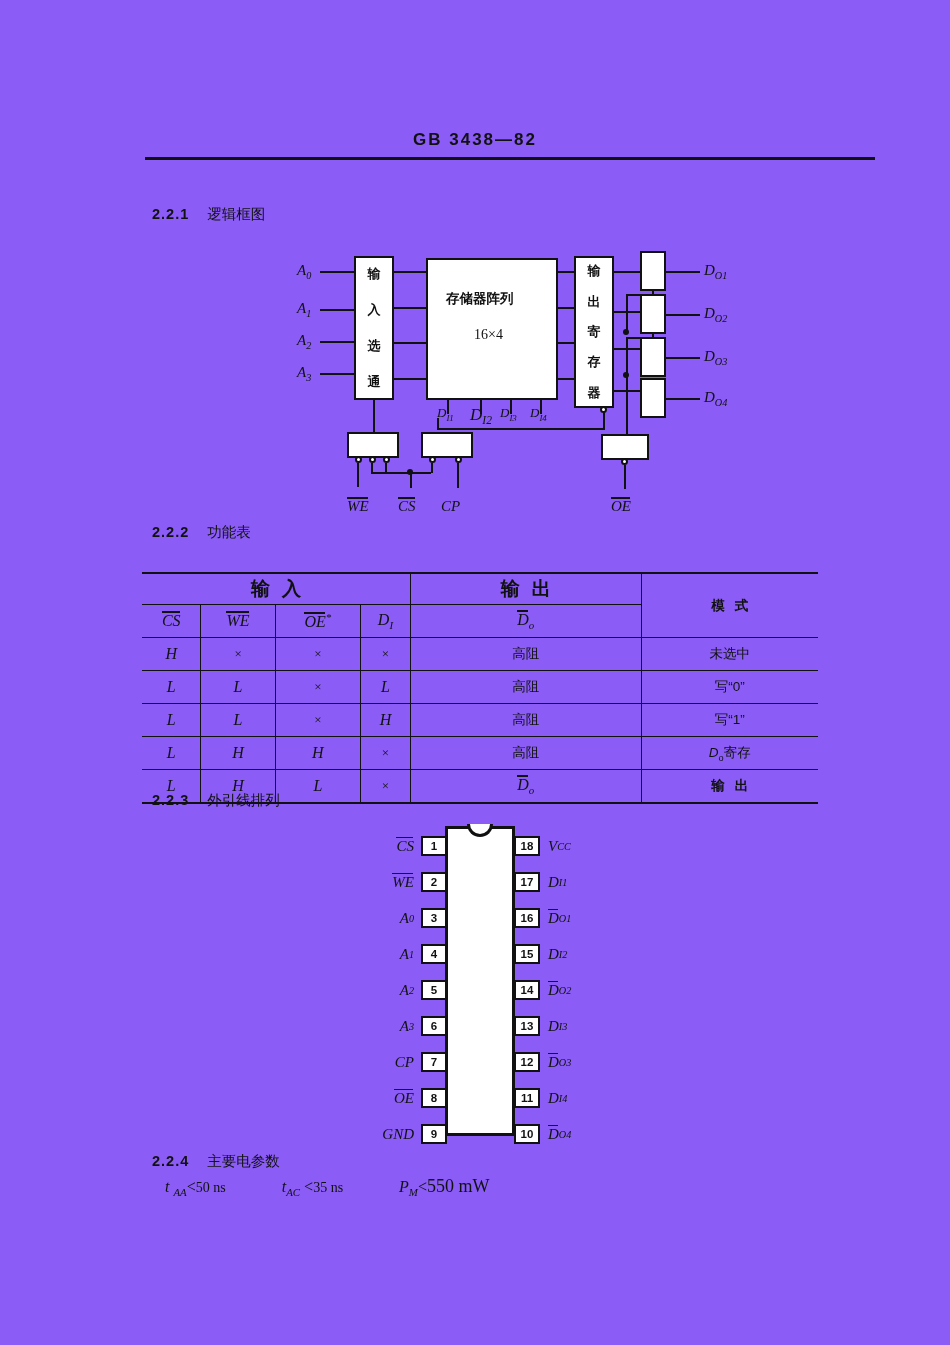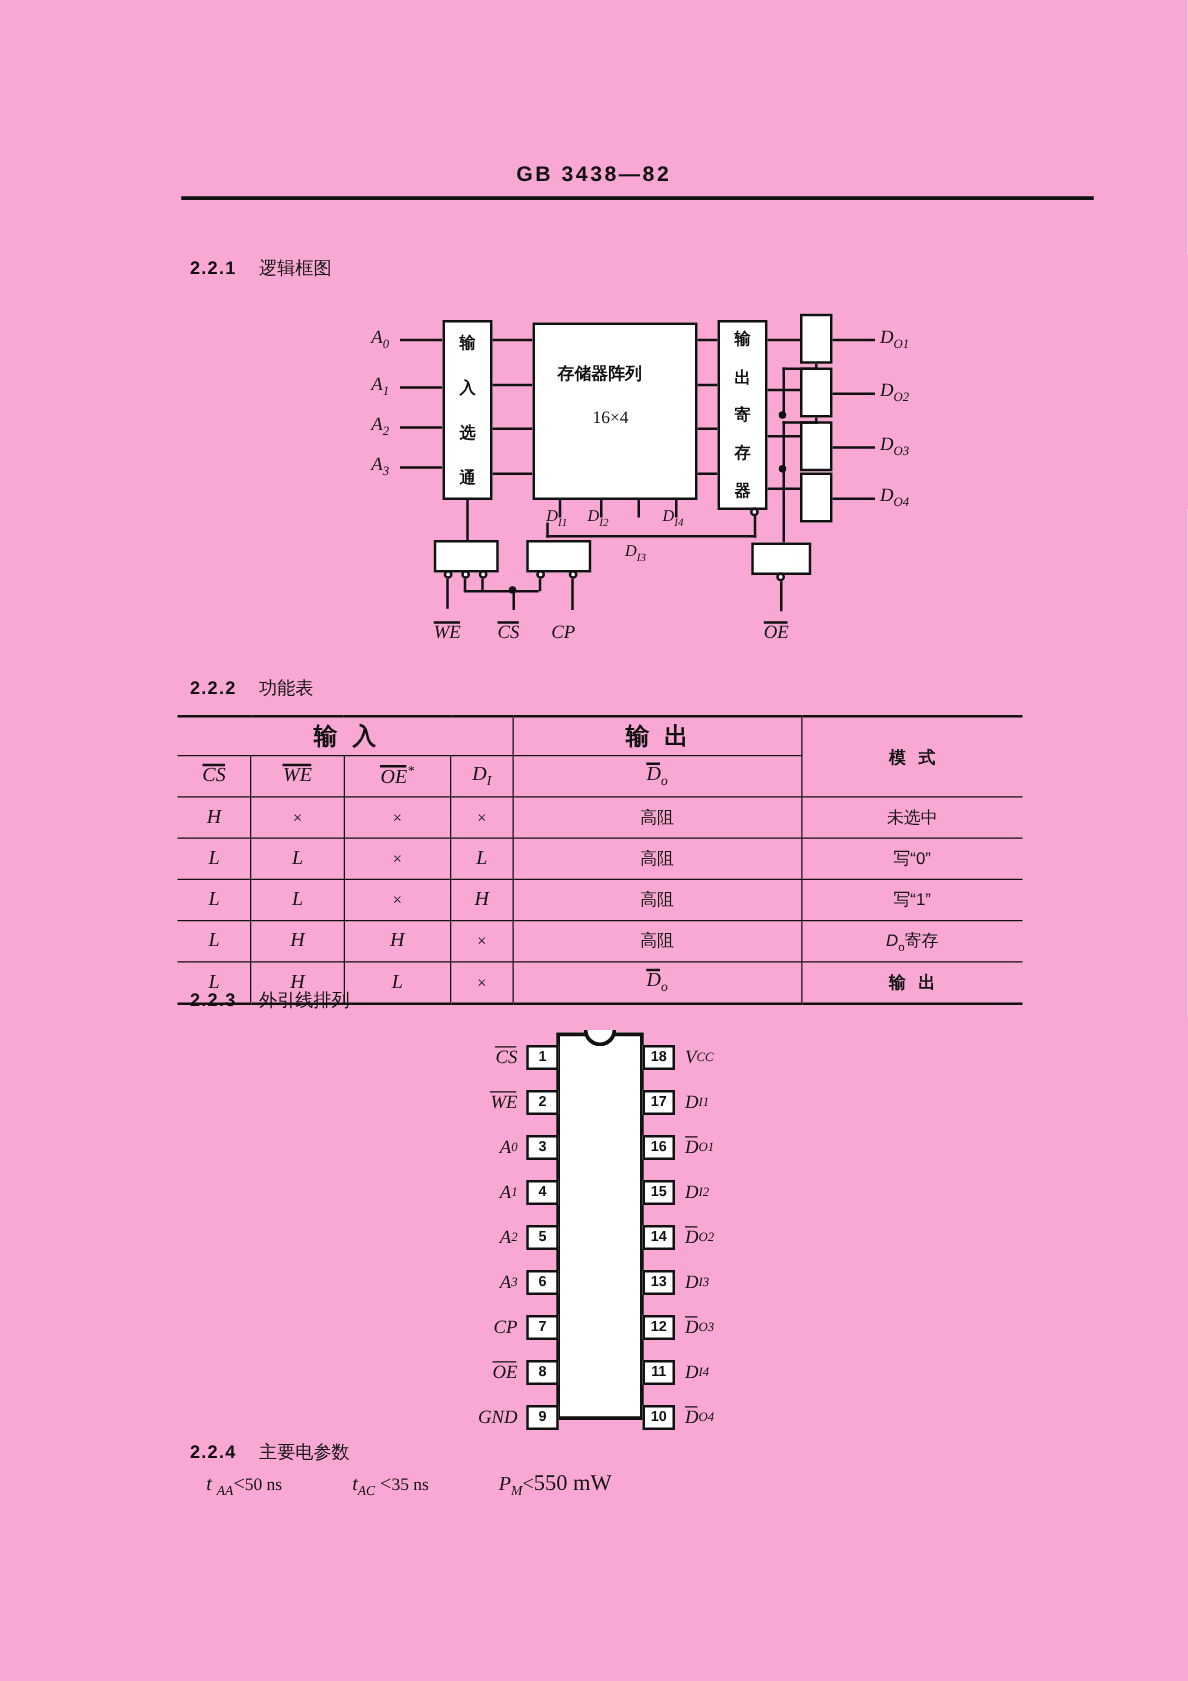--- a/index.html
+++ b/index.html
@@ -11,21 +11,21 @@
     width: 950px;
     height: 1345px;
     position: relative;
     font-family: "Liberation Serif", "DejaVu Serif", serif;
     color: #111;
     overflow: hidden;
   }
   .page {
     position: absolute;
     inset: 0;
-    background: #f9a8d4;
+    background: #8b5cf6;
   }
 
   
   .std-no {
     position: absolute;
     left: 0; right: 0;
     top: 130px;
     text-align: center;
     font-family: "Liberation Sans", "DejaVu Sans", sans-serif;
     font-weight: bold;
@@ -265,22 +265,22 @@
     <div class="hline" style="left:558px; top:271px; width:30px;"></div>
     <div class="hline" style="left:558px; top:307px; width:30px;"></div>
     <div class="hline" style="left:558px; top:342px; width:30px;"></div>
     <div class="hline" style="left:558px; top:378px; width:30px;"></div>
 
     <div class="vline" style="left:447px; top:400px; height:14px;"></div>
     <div class="vline" style="left:480px; top:400px; height:14px;"></div>
     <div class="vline" style="left:510px; top:400px; height:14px;"></div>
     <div class="vline" style="left:540px; top:400px; height:14px;"></div>
     <div class="lbl" style="left:437px; top:405px; font-size:13px;">D<sub>I1</sub></div>
-    <div class="lbl" style="left:470px; top:405px; font-size:13px;text-align:center;">D<sub>I2</sub></div>
-    <div class="lbl" style="left:500px; top:405px; font-size:13px;margin-top:28px;">D<sub>I3</sub></div>
+    <div class="lbl" style="left:470px; top:405px; font-size:17px;text-align:center;">D<sub>I2</sub></div>
+    <div class="lbl" style="left:500px; top:405px; font-size:13px;">D<sub>I3</sub></div>
     <div class="lbl" style="left:530px; top:405px; font-size:13px;">D<sub>I4</sub></div>
 
     <div class="box" style="left:574px; top:256px; width:40px; height:152px;"></div>
     <div class="vstack" style="left:574px; top:256px; width:40px; height:152px;">
       <span>输</span>
       <span>出</span>
       <span>寄</span>
       <span>存</span>
       <span>器</span>
     </div>
@@ -343,21 +343,21 @@
     <div class="box" style="left:601px; top:434px; width:48px; height:26px;"></div>
     <div class="bubble" style="left:621px; top:458px;"></div>
     <div class="vline" style="left:624px; top:465px; height:24px;"></div>
 
     <div class="lbl" style="left:347px; top:498px;"><span class="ovl">WE</span></div>
     <div class="lbl" style="left:398px; top:498px;"><span class="ovl">CS</span></div>
     <div class="lbl" style="left:441px; top:498px;">CP</div>
     <div class="lbl" style="left:611px; top:498px;"><span class="ovl">OE</span></div>
   </div>
 
-  <div class="sec" style="left:152px; top:541px;">
+  <div class="sec" style="left:152px; top:523px;">
     <span class="num">2.2.2</span>
     <span class="txt">功能表</span>
   </div>
 
   <table class="fn">
     <tbody>
         <tr>
       <th class="outer-top no-l hdr-cn" colspan="4">输入</th>
       <th class="outer-top hdr-cn">输出</th>
       <th class="outer-top no-r cn-sp" rowspan="2">模式</th>

